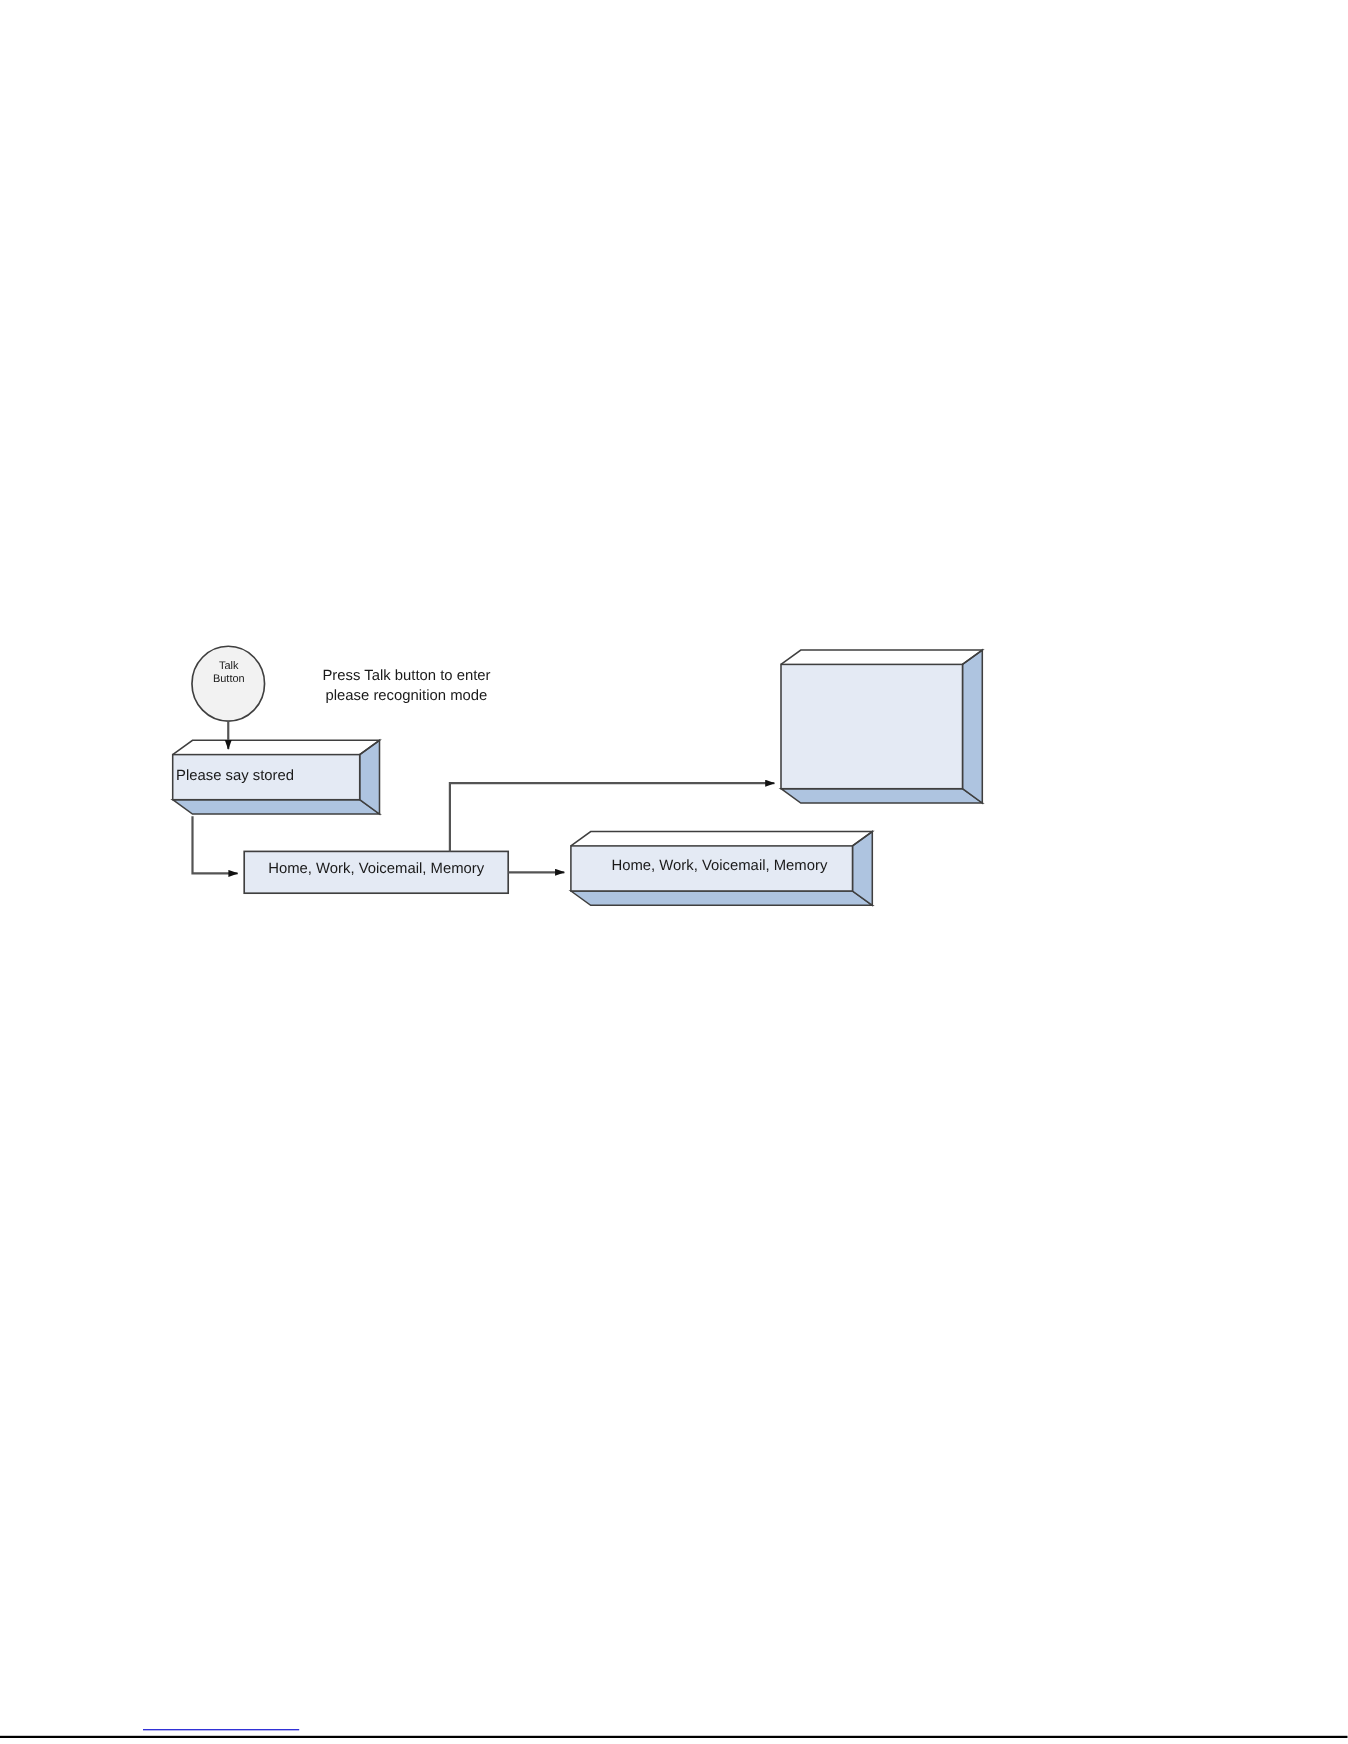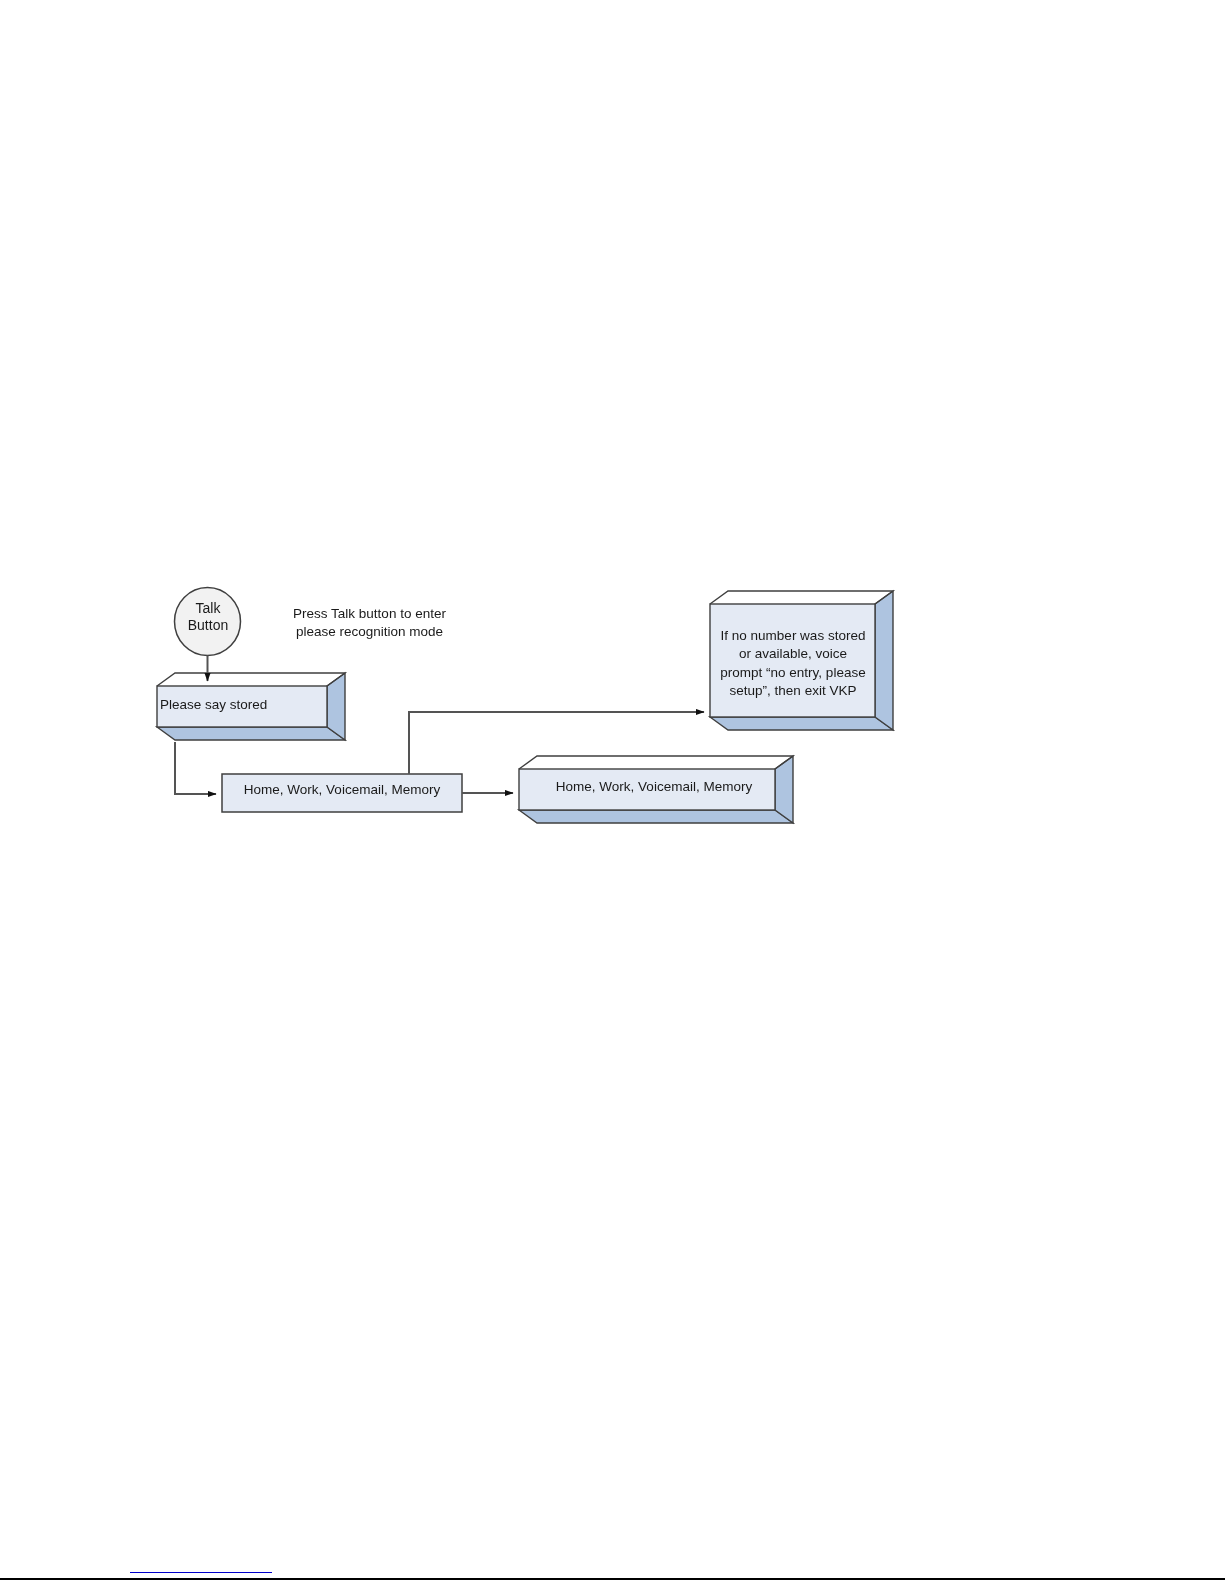--- a/index.html
+++ b/index.html
@@ -32,21 +32,21 @@
     color: #1a1a1a;
     text-align: center;
     line-height: 1.25;
     white-space: pre-line;
     pointer-events: none;
   }
   #talk-button-label {
     left: 175px;
     top: 600px;
     width: 66px;
-    font-size: 14px;
+    font-size: 10px;
     line-height: 1.22;
   }
   #caption-label {
     left: 272px;
     top: 605px;
     width: 195px;
     font-size: 13.5px;
     line-height: 1.33;
   }
   #say-command-label {
@@ -155,22 +155,18 @@
 
   <div class="node-label" id="caption-label">Press Talk button to enter
 please recognition mode</div>
 
   <div class="node-label" id="say-command-label">Please say stored</div>
 
   <div class="node-label" id="commands-flat-label">Home, Work, Voicemail, Memory</div>
 
   <div class="node-label" id="commands-3d-label">Home, Work, Voicemail, Memory</div>
 
-  <div class="node-label" id="no-entry-label">If no number was stored
-or available, voice
-prompt “no entry, please
-setup”, then exit VKP</div>
 
   <a id="footer-link" href="#"></a>
 
   <div id="footer-rule"></div>
 
 </div>
 
 </body></html>

